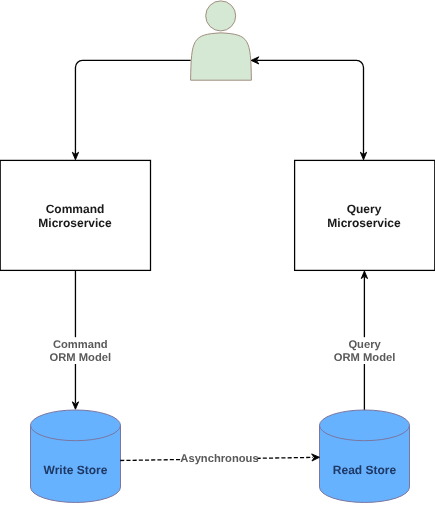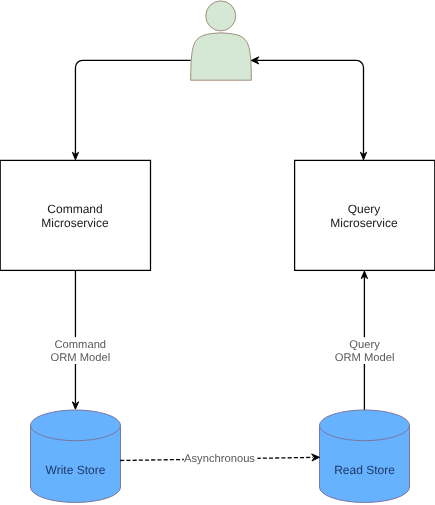--- a/index.html
+++ b/index.html
@@ -1,19 +1,19 @@
 <!DOCTYPE html>
 <html><head>
 <meta charset="utf-8">
 <style>
   html,body{margin:0;padding:0;background:#ffffff;}
   body{width:435px;height:505px;overflow:hidden;
        font-family:"Liberation Sans",sans-serif;
        -webkit-font-smoothing:antialiased;text-rendering:geometricPrecision;}
-  #stage{position:relative;width:369px;height:505px;background:#ffffff;}
+  #stage{position:relative;width:369px;height:505px;background:#ffffff;font-weight:bold;}
   svg{position:absolute;left:0;top:0;}
   .node-label{font-family:"Liberation Sans",sans-serif;font-size:12px;fill:#1a1a1a;}
   .store-label{font-family:"Liberation Sans",sans-serif;font-size:12px;fill:#1f3864;}
   .edge-label{font-family:"Liberation Sans",sans-serif;font-size:11.2px;fill:#5a5a5a;}
 </style>
 </head>
 <body>
 
 <div id="stage">
 <svg width="435" height="505" viewBox="0 0 435 505">

